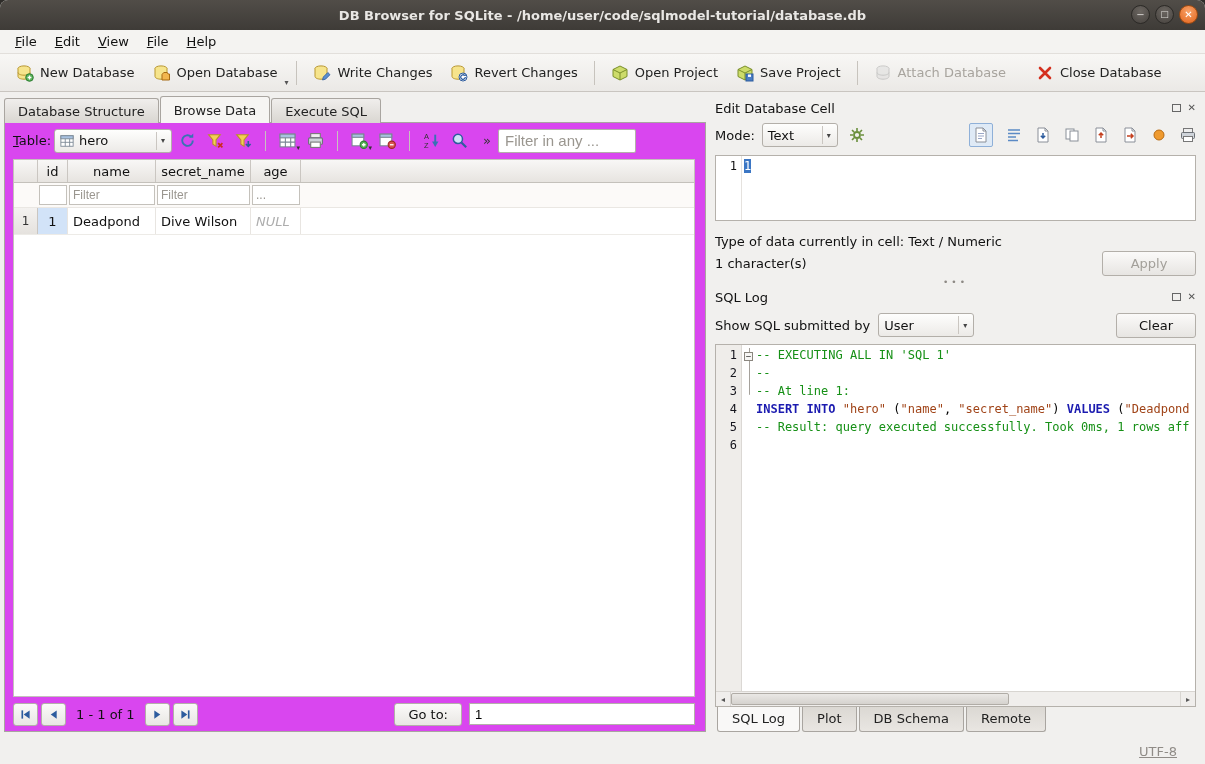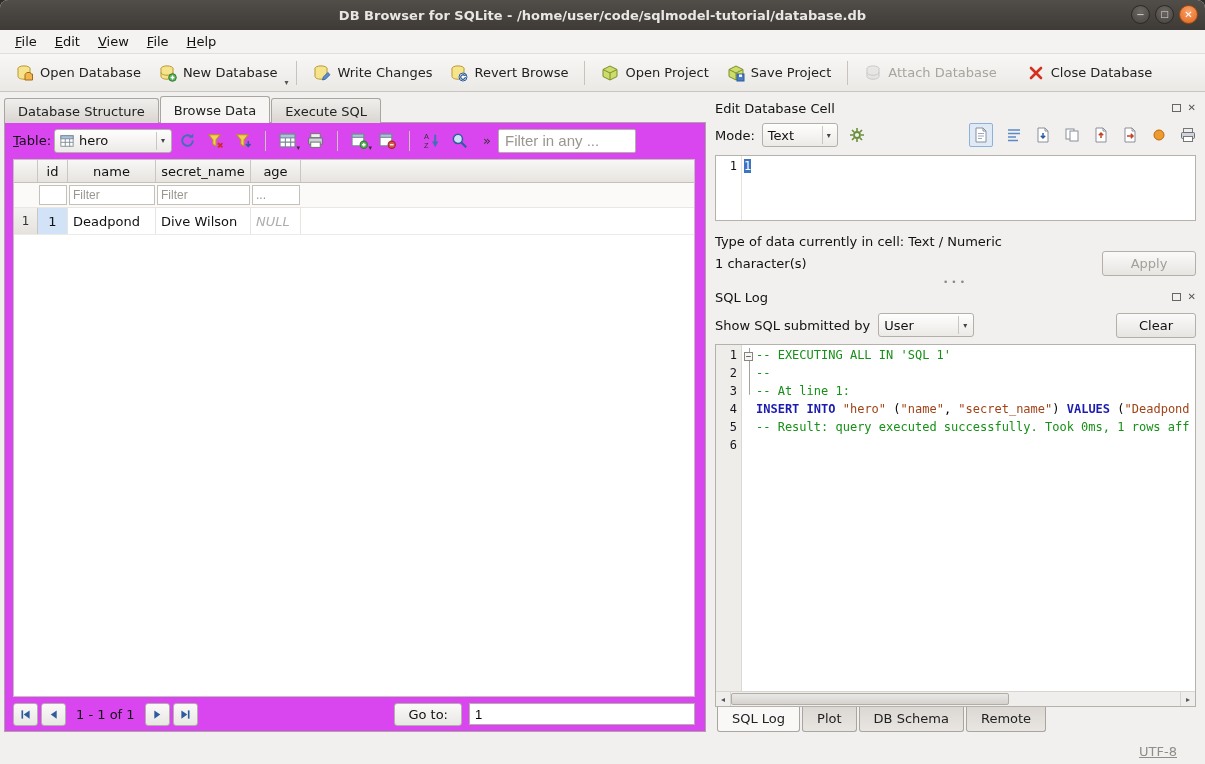--- a/index.html
+++ b/index.html
@@ -176,53 +176,53 @@
     <span class="menu-item">View</span>
     <span class="menu-item">File</span>
     <span class="menu-item">Help</span>
   </div>
 
   <div class="toolbar">
     <div class="tbtn">
       <svg class="ticon" viewBox="0 0 18 18">
         <ellipse cx="8" cy="4.5" rx="6" ry="2.6" fill="#f6e48c" stroke="#b9972f"></ellipse>
         <path d="M2 4.5v8c0 1.5 2.7 2.7 6 2.7s6-1.2 6-2.7v-8" fill="#f6e48c" stroke="#b9972f"></path>
-        <path d="M9 10.5l1.8-2h3.4l1 1.5h1.3v6H9z" fill="#f2b64e" stroke="#a66a12"></path>
-      </svg>
-      <span>Open Database</span>
-    </div>
-    <div class="tbtn">
-      <svg class="ticon" viewBox="0 0 18 18">
-        <ellipse cx="8" cy="4.5" rx="6" ry="2.6" fill="#f6e48c" stroke="#b9972f"></ellipse>
-        <path d="M2 4.5v8c0 1.5 2.7 2.7 6 2.7s6-1.2 6-2.7v-8" fill="#f6e48c" stroke="#b9972f"></path>
         <path d="M2 8.5c0 1.5 2.7 2.7 6 2.7s6-1.2 6-2.7" fill="none" stroke="#b9972f"></path>
         <circle cx="13.5" cy="13.5" r="3.8" fill="#58b158" stroke="#2e7d32"></circle>
         <path d="M13.5 11.6v3.8M11.6 13.5h3.8" stroke="#fff" stroke-width="1.3"></path>
       </svg>
       <span>New Database</span>
+    </div>
+    <div class="tbtn">
+      <svg class="ticon" viewBox="0 0 18 18">
+        <ellipse cx="8" cy="4.5" rx="6" ry="2.6" fill="#f6e48c" stroke="#b9972f"></ellipse>
+        <path d="M2 4.5v8c0 1.5 2.7 2.7 6 2.7s6-1.2 6-2.7v-8" fill="#f6e48c" stroke="#b9972f"></path>
+        <path d="M9 10.5l1.8-2h3.4l1 1.5h1.3v6H9z" fill="#f2b64e" stroke="#a66a12"></path>
+      </svg>
+      <span>Open Database</span>
     </div>
     <span class="drop-arrow">▾</span>
     <div class="tsep"></div>
     <div class="tbtn">
       <svg class="ticon" viewBox="0 0 18 18">
         <ellipse cx="8" cy="4.5" rx="6" ry="2.6" fill="#f6e48c" stroke="#b9972f"></ellipse>
         <path d="M2 4.5v8c0 1.5 2.7 2.7 6 2.7s6-1.2 6-2.7v-8" fill="#f6e48c" stroke="#b9972f"></path>
         <path d="M9.5 16l.8-3 4.5-4.5 2.2 2.2-4.5 4.5z" fill="#5a8fd0" stroke="#2d5c9e" stroke-width=".8"></path>
       </svg>
       <span>Write Changes</span>
     </div>
     <div class="tbtn">
       <svg class="ticon" viewBox="0 0 18 18">
         <ellipse cx="8" cy="4.5" rx="6" ry="2.6" fill="#f6e48c" stroke="#b9972f"></ellipse>
         <path d="M2 4.5v8c0 1.5 2.7 2.7 6 2.7s6-1.2 6-2.7v-8" fill="#f6e48c" stroke="#b9972f"></path>
         <circle cx="13" cy="13" r="4" fill="#fff" stroke="#2d5c9e"></circle>
         <path d="M15.3 13a2.3 2.3 0 1 1-.7-1.6" fill="none" stroke="#2d5c9e" stroke-width="1.3"></path>
         <path d="M15.8 9.9v2.2h-2.2z" fill="#2d5c9e"></path>
       </svg>
-      <span>Revert Browse</span>
+      <span>Revert Changes</span>
     </div>
     <div class="tsep"></div>
     <div class="tbtn">
       <svg class="ticon" viewBox="0 0 18 18">
         <path d="M9 2l7 3.5v7L9 16 2 12.5v-7z" fill="#cddc6a" stroke="#7a8f2a"></path>
         <path d="M2 5.5L9 9l7-3.5M9 9v7" stroke="#7a8f2a" fill="none"></path>
       </svg>
       <span>Open Project</span>
     </div>
     <div class="tbtn">

